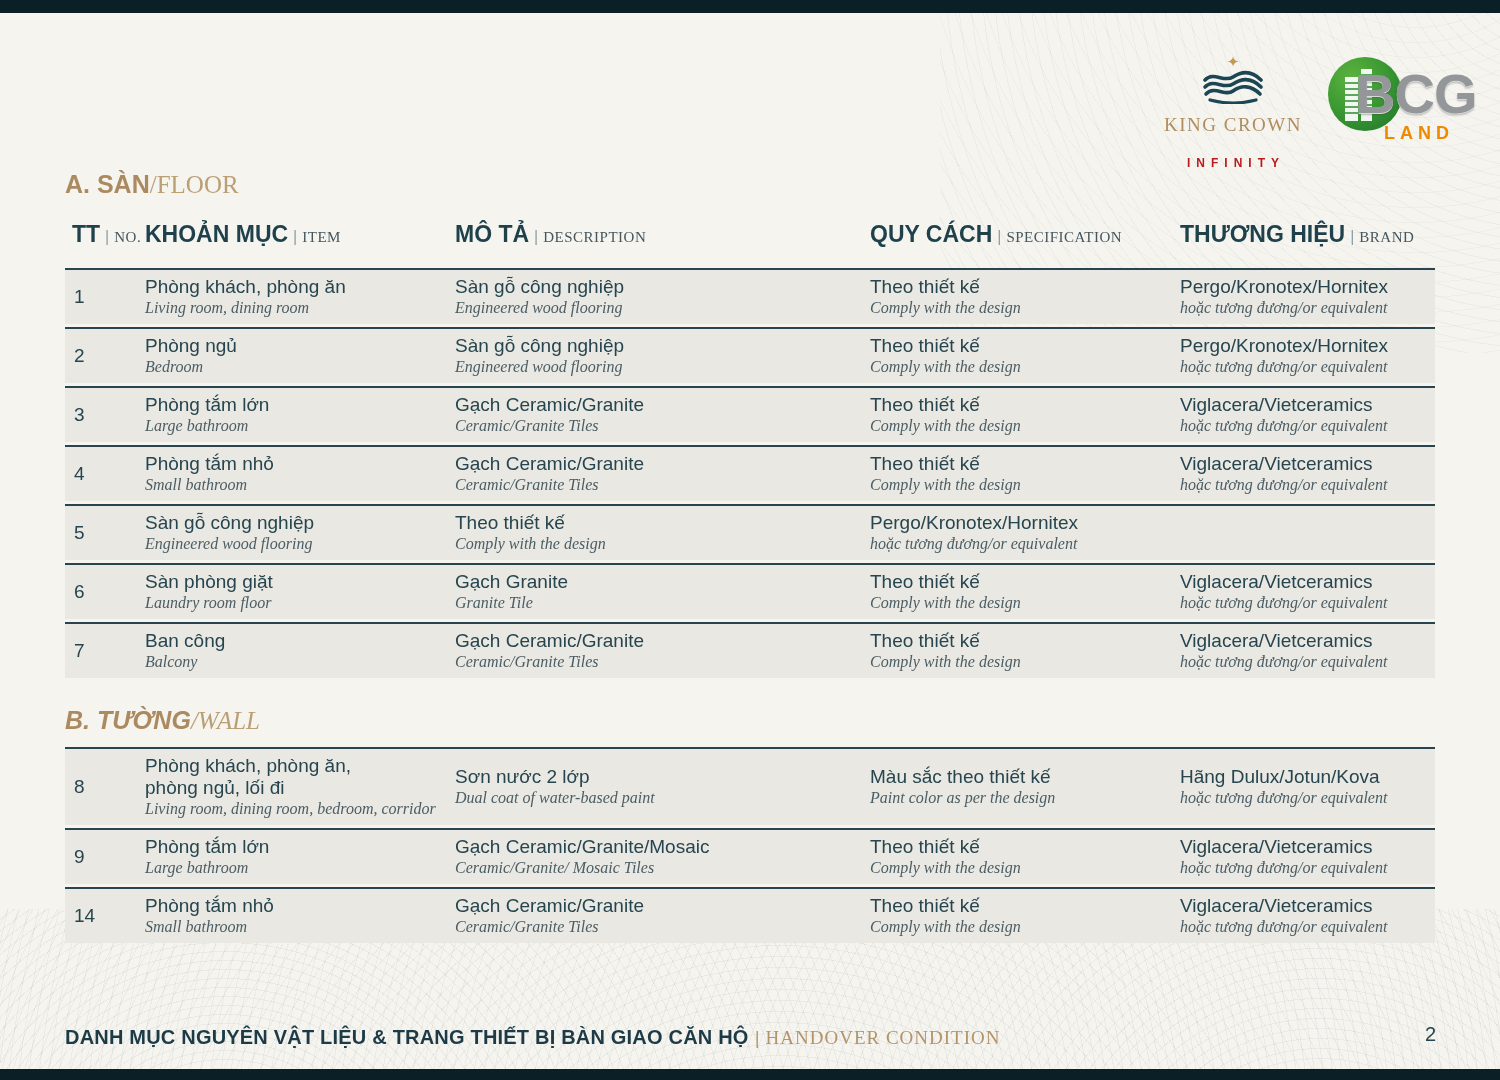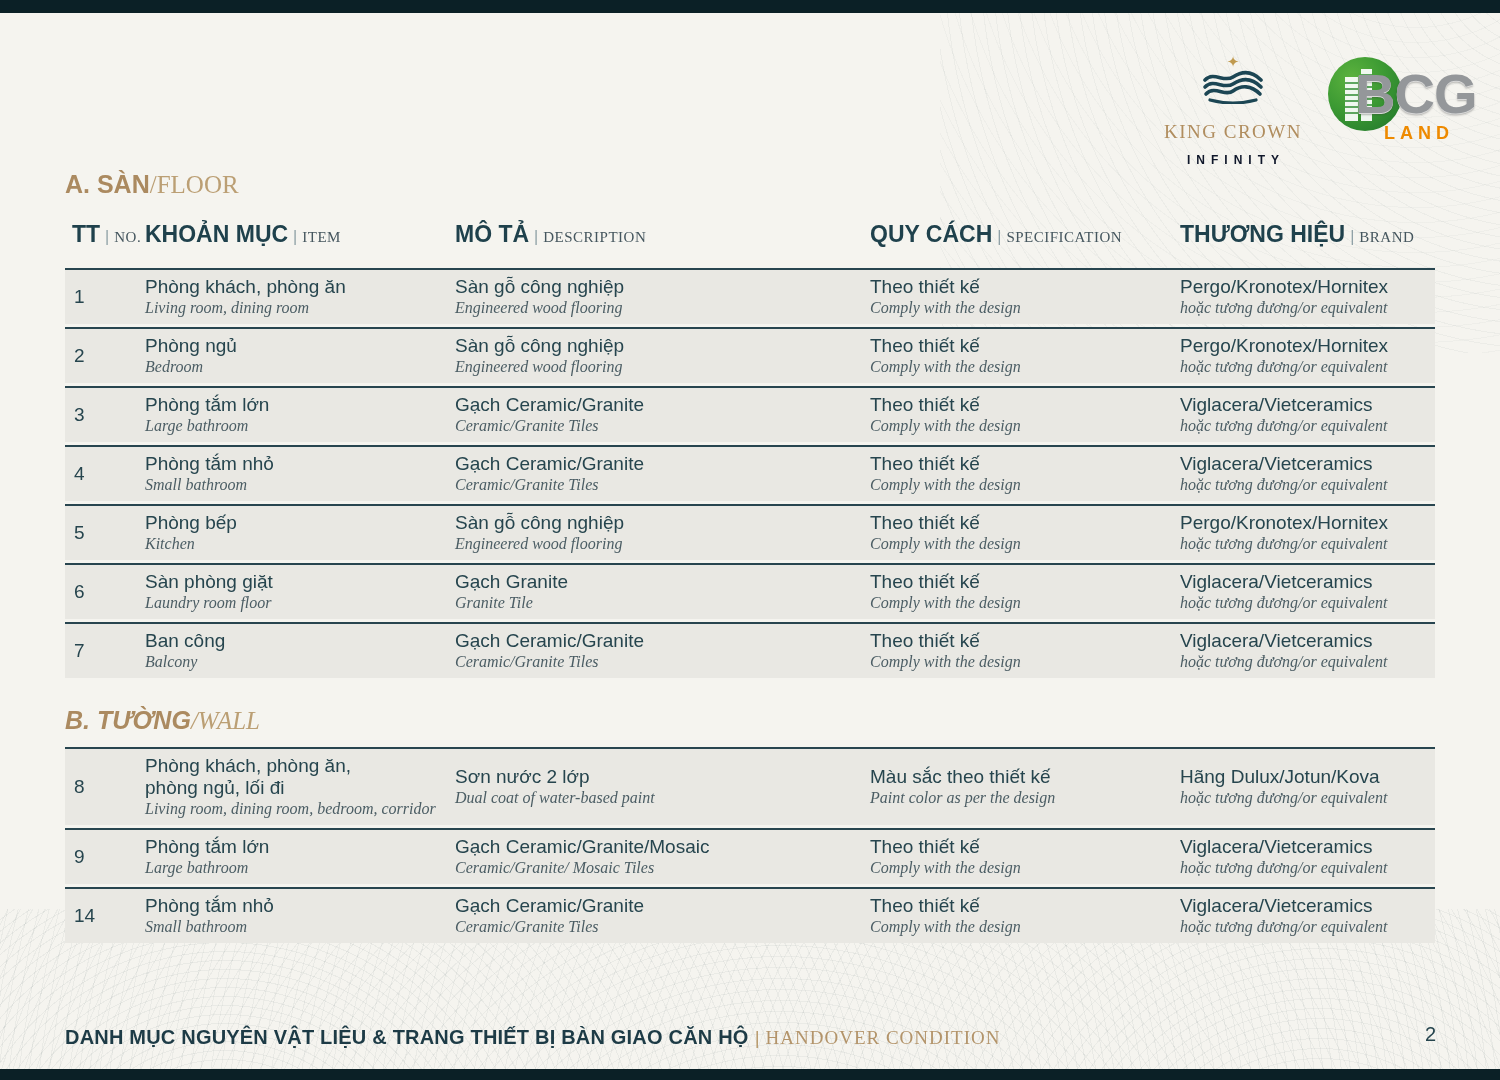--- a/index.html
+++ b/index.html
@@ -29,26 +29,26 @@
       repeating-radial-gradient(circle at 15% 190%, rgba(32,60,64,0.055) 0 1px, transparent 1px 9px),
       repeating-radial-gradient(circle at 52% 250%, rgba(32,60,64,0.05) 0 1px, transparent 1px 11px),
       repeating-radial-gradient(circle at 88% 200%, rgba(32,60,64,0.05) 0 1px, transparent 1px 10px);
   }
 
   
   .logo-kc { position:absolute; top:55px; left:1158px; width:150px; text-align:center; }
   .logo-kc .star { color:#c09a4f; font-size:15px; line-height:14px; }
   .logo-kc .crown { margin-top:1px; }
   .logo-kc .kc-title {
-    margin-top:13px; font-family:"Liberation Serif", serif;
+    margin-top:6px; font-family:"Liberation Serif", serif;
     font-size:19px; letter-spacing:1.5px; color:#b08d5e; white-space:nowrap;
   }
   .logo-kc .kc-sub {
-    margin-top:10px; font-size:12px; letter-spacing:6px; padding-left:6px;
-    color:#0f172a; font-weight:bold;
+    margin-top:20px; font-size:12px; letter-spacing:6px; padding-left:6px;
+    color:#b91c1c; font-weight:bold;
   }
   .logo-bcg { position:absolute; top:57px; left:1328px; width:145px; height:92px; }
   .bcg-circle {
     position:absolute; left:0; top:0; width:74px; height:74px; border-radius:50%;
     background:radial-gradient(circle at 32% 28%, #5cb23e 0%, #3c9a33 45%, #1e732b 100%);
     overflow:hidden;
   }
   .bcg-text {
     position:absolute; left:27px; top:14px; font-size:56px; font-weight:bold; line-height:46px;
     color:#94979a;
@@ -257,24 +257,20 @@
         </div>
       <div class="cell">
           <div class="vi">Viglacera/Vietceramics</div>
           <div class="en">hoặc tương đương/or equivalent</div>
         </div>
     </div>
 
     <div class="grid-row row">
       <div class="cell-no">5</div>
       <div class="cell">
-          <div class="vi">Phòng bếp</div>
-          <div class="en">Kitchen</div>
-        </div>
-      <div class="cell">
           <div class="vi">Sàn gỗ công nghiệp</div>
           <div class="en">Engineered wood flooring</div>
         </div>
       <div class="cell">
           <div class="vi">Theo thiết kế</div>
           <div class="en">Comply with the design</div>
         </div>
       <div class="cell">
           <div class="vi">Pergo/Kronotex/Hornitex</div>
           <div class="en">hoặc tương đương/or equivalent</div>

